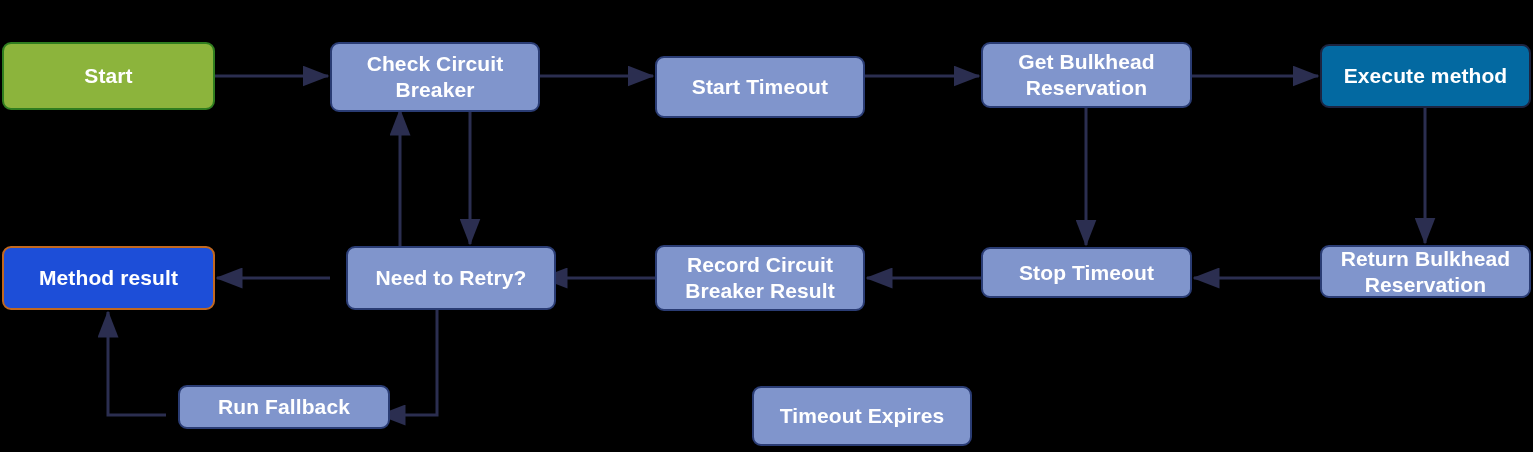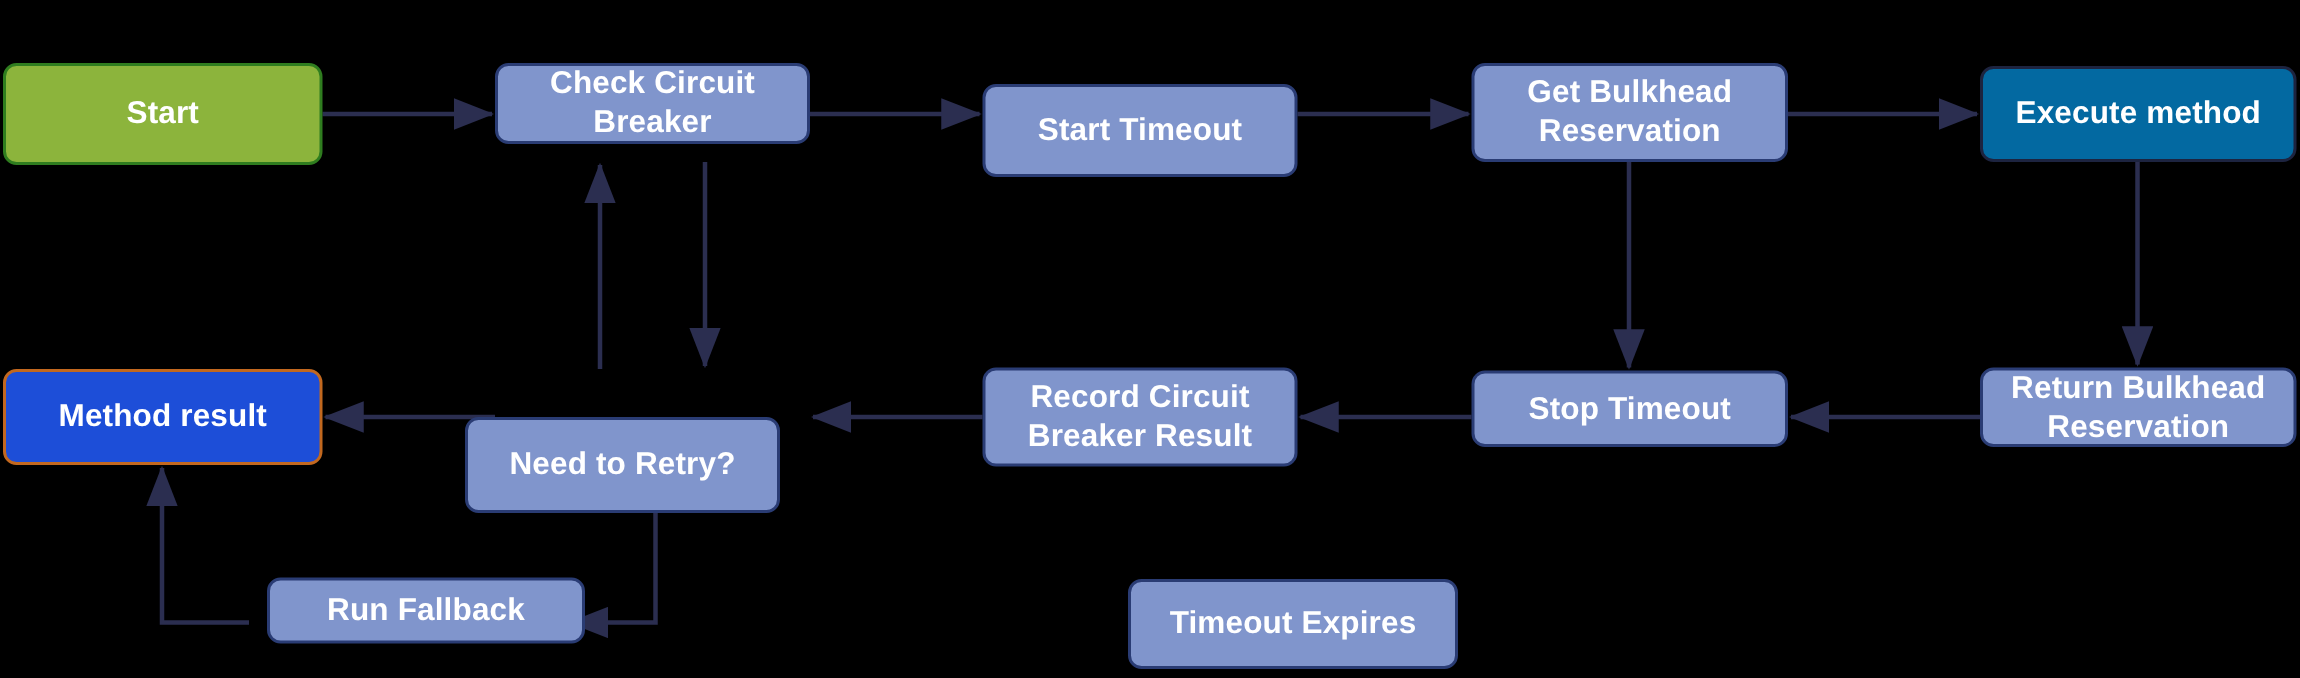--- a/index.html
+++ b/index.html
@@ -88,38 +88,38 @@
         <polyline points="470,108 470,244" fill="none" stroke="#2b2e50" stroke-width="3" stroke-linejoin="miter" stroke-linecap="butt" marker-end="url(#arrowhead)"></polyline>
         <polyline points="330,278 217,278" fill="none" stroke="#2b2e50" stroke-width="3" stroke-linejoin="miter" stroke-linecap="butt" marker-end="url(#arrowhead)"></polyline>
         <polyline points="437,310 437,415 380,415" fill="none" stroke="#2b2e50" stroke-width="3" stroke-linejoin="miter" stroke-linecap="butt" marker-end="url(#arrowhead)"></polyline>
         <polyline points="166,415 108,415 108,312" fill="none" stroke="#2b2e50" stroke-width="3" stroke-linejoin="miter" stroke-linecap="butt" marker-end="url(#arrowhead)"></polyline>
       </g>
   </svg>
 
   <div class="node node-green" style="left: 2px; top: 42px; width: 213px; height: 68px;">
       <span class="node-label">Start</span>
     </div>
-  <div class="node node-blue" style="left: 330px; top: 42px; width: 210px; height: 54px;">
+  <div class="node node-blue" style="left: 330px; top: 42px; width: 210px; height: 70px;">
       <span class="node-label">Check Circuit
 Breaker</span>
     </div>
   <div class="node node-blue" style="left: 655px; top: 56px; width: 210px; height: 62px;">
       <span class="node-label">Start Timeout</span>
     </div>
   <div class="node node-blue" style="left: 981px; top: 42px; width: 211px; height: 66px;">
       <span class="node-label">Get Bulkhead
 Reservation</span>
     </div>
   <div class="node node-dark" style="left: 1320px; top: 44px; width: 211px; height: 64px;">
       <span class="node-label">Execute method</span>
     </div>
   <div class="node node-orange" style="left: 2px; top: 246px; width: 213px; height: 64px;">
       <span class="node-label">Method result</span>
     </div>
-  <div class="node node-blue" style="left: 310px; top: 246px; width: 210px; height: 64px; margin-top: 32px;">
+  <div class="node node-blue" style="left: 346px; top: 246px; width: 210px; height: 64px;">
       <span class="node-label">Need to Retry?</span>
     </div>
   <div class="node node-blue" style="left: 655px; top: 245px; width: 210px; height: 66px;">
       <span class="node-label">Record Circuit
 Breaker Result</span>
     </div>
   <div class="node node-blue" style="left: 981px; top: 247px; width: 211px; height: 51px;">
       <span class="node-label">Stop Timeout</span>
     </div>
   <div class="node node-blue" style="left: 1320px; top: 245px; width: 211px; height: 53px;">

